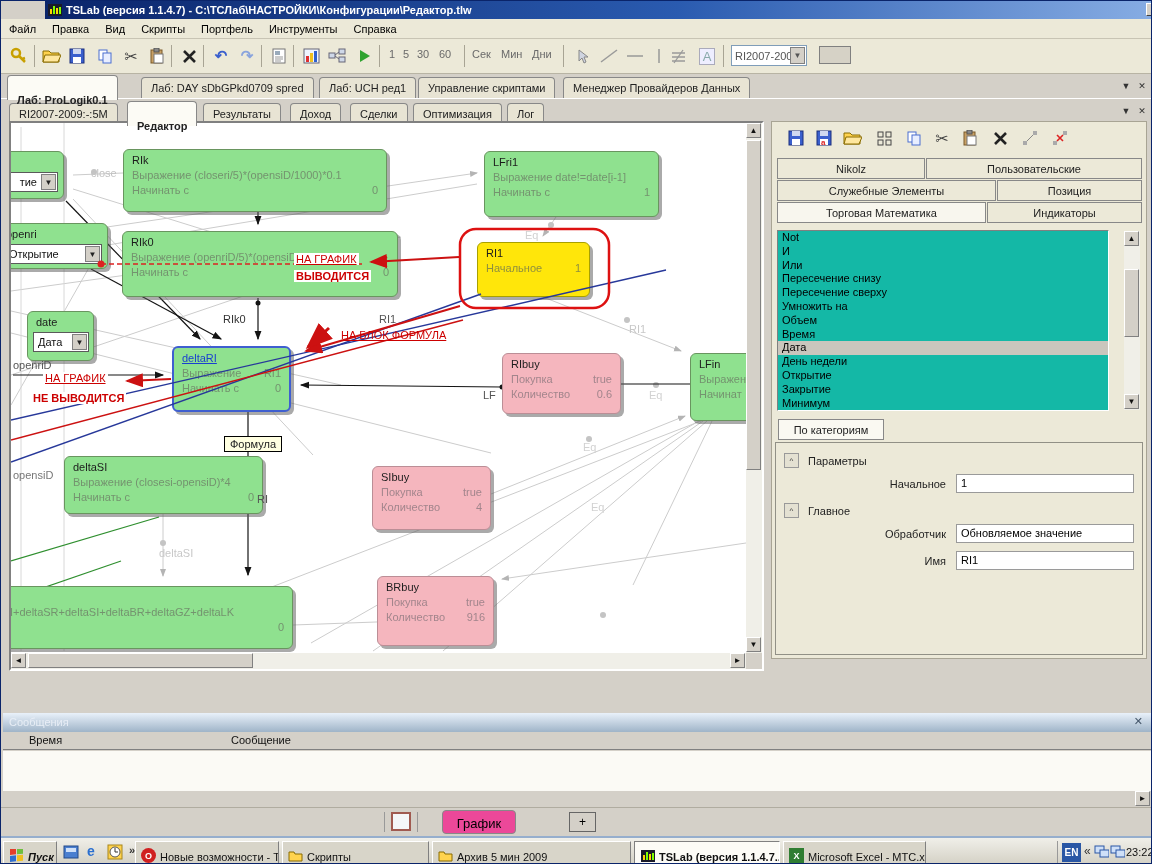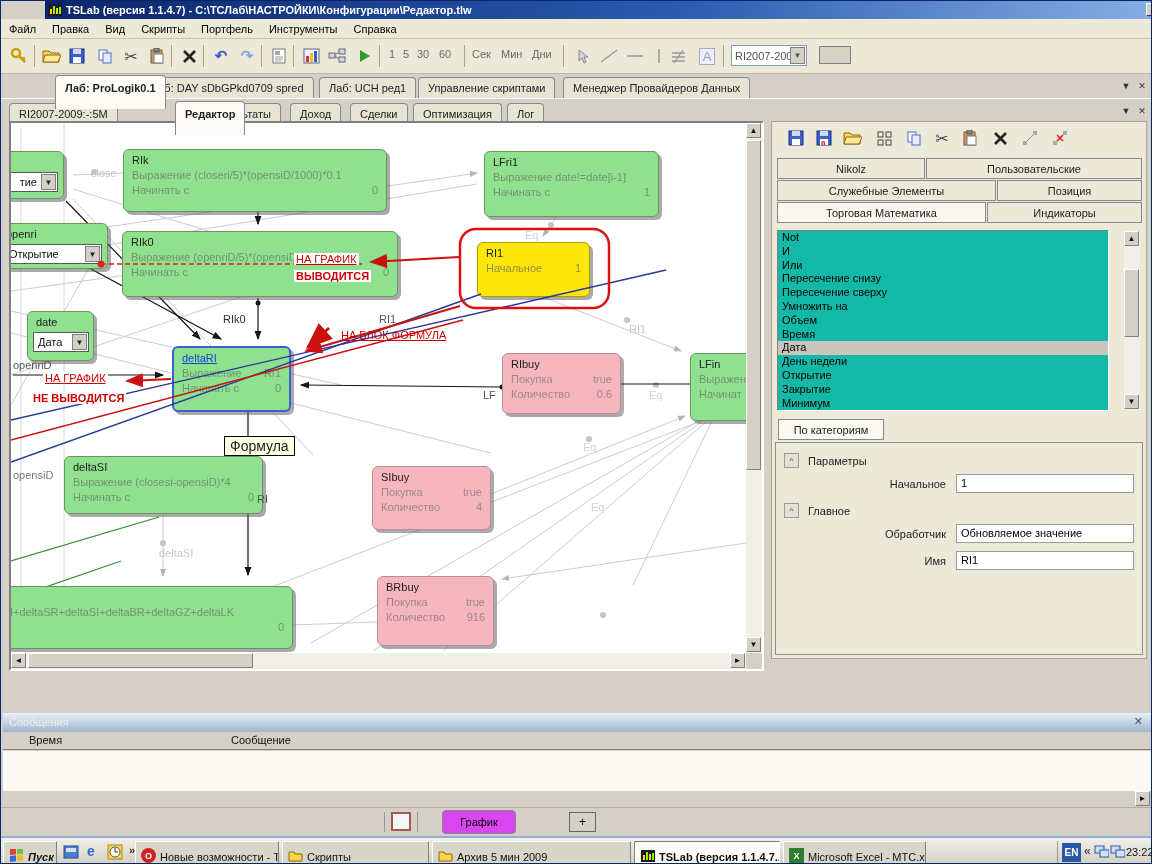--- a/index.html
+++ b/index.html
@@ -15,21 +15,21 @@
   .toolbar{position:absolute;left:0;top:38px;width:1152px;height:35px;background:#ece9d8;border-bottom:1px solid #b8b4a4;}
   .tbtn{position:absolute;top:5px;width:24px;height:24px;display:flex;align-items:center;justify-content:center;border:1px solid transparent;}
   .tsep{position:absolute;top:6px;width:1px;height:22px;background:#a8a494;}
   .ttxt{position:absolute;top:9px;font-size:11px;color:#6a6a6a;}
   .combo{position:absolute;top:6px;width:76px;height:21px;background:#fff;border:1px solid #7f9db9;font-size:11px;color:#555;display:flex;align-items:center;padding-left:3px;}
   .combo .cb{position:absolute;right:1px;top:1px;width:15px;height:17px;background:#d4d0c8;border:1px solid #808080;font-size:8px;text-align:center;line-height:16px;}
   .swatch{position:absolute;top:7px;width:32px;height:18px;background:#d6d2c6;border:1px solid #808080;}
   
   .tabrow{position:absolute;left:0;width:1152px;height:24px;}
   .xtab{position:absolute;top:2px;height:21px;background:#e8e4d4;border:1px solid #888;border-bottom:none;border-radius:4px 4px 0 0;font-size:11px;padding:4px 9px 0 9px;color:#222;white-space:nowrap;}
-  .xtab.on{background:#fcfbf5;font-weight:bold;top:0;height:34px;z-index:2;padding-top:6px;margin-left:48px;}
+  .xtab.on{background:#fcfbf5;font-weight:bold;top:0;height:25px;z-index:2;padding-top:18px;}
   .rowline{position:absolute;left:0;width:1152px;height:1px;background:#fff;}
   .winctl{position:absolute;width:14px;height:14px;font-size:9px;text-align:center;line-height:14px;color:#333;}
   
   .cframe{position:absolute;left:8px;top:120px;width:755px;height:550px;border:2px solid;border-color:#808080 #fff #fff #808080;background:#d4d0c8;}
   .cv{position:absolute;left:0;top:0;width:735px;height:530px;background:#fff;overflow:hidden;}
   .cv svg{position:absolute;left:0;top:0;}
   .n{position:absolute;border:1px solid #69955f;border-radius:6px;background:#8fe18f;box-shadow:3px 3px 0 rgba(85,85,85,.5);padding:3px 8px;font-size:11px;color:#1c1c1c;line-height:15px;}
   .n .nt{color:#1c1c1c;}
   .n .nl,.n .nr{color:#74936f;}
   .nr{display:flex;justify-content:space-between;}
@@ -38,21 +38,21 @@
   .yellow{background:#ffe60a;border-color:#a8a000;}
   .yellow .nr{color:#8f8f3f;}
   .seln{border:2px solid #3f5fd0;}
   .seln .nt{color:#1a3fd0;text-decoration:underline;}
   .dd{position:absolute;height:20px;background:#fff;border:1px solid #5a5a5a;font-size:11px;display:flex;align-items:center;padding-left:4px;color:#111;}
   .dd .db{position:absolute;right:1px;top:1px;width:15px;height:16px;background:#d4d0c8;border:1px solid #808080;font-size:8px;text-align:center;line-height:15px;color:#222;}
   .elbl{position:absolute;font-size:11px;white-space:nowrap;}
   .ann{position:absolute;font-size:11px;color:#cc0000;white-space:nowrap;}
   .annu{text-decoration:underline;background:#fff;padding:0 2px;}
   .annb{font-weight:bold;background:#fff;padding:0 2px;}
-  .tooltip{position:absolute;background:#ffffe1;border:1px solid #000;font-size:14px;padding:1px 5px;color:#222;}
+  .tooltip{position:absolute;background:#ffffe1;border:1px solid #000;font-size:11px;padding:1px 5px;color:#222;}
   
   .sb{position:absolute;background:#f0efe8;}
   .sbtn{position:absolute;width:15px;height:15px;background:#d4d0c8;border:1px solid;border-color:#fff #808080 #808080 #fff;font-size:8px;text-align:center;line-height:14px;color:#111;}
   .sthumb{position:absolute;background:#d4d0c8;border:1px solid;border-color:#fff #808080 #808080 #fff;}
   
   .rpanel{position:absolute;left:770px;top:120px;width:376px;height:538px;background:#ece9d8;border:1px solid #a8a494;}
   .rptab{position:absolute;height:21px;background:#ece9d8;border:1px solid #888;font-size:11px;text-align:center;padding-top:4px;color:#222;}
   .rptab.on{background:#f8f6ee;}
   .lst{position:absolute;left:5px;top:108px;width:332px;height:181px;background:#14b8a6;border:1px solid;border-color:#808080 #fff #fff #808080;font-size:11px;}
   .li{height:13.8px;padding-left:4px;line-height:13.8px;white-space:nowrap;}
@@ -61,21 +61,21 @@
   .sech{position:absolute;font-size:11px;color:#222;}
   .cbtn{position:absolute;width:15px;height:15px;background:#e4e1d2;border:1px solid #999;font-size:8px;text-align:center;line-height:13px;color:#333;}
   .flabel{position:absolute;font-size:11px;color:#222;text-align:right;}
   .finput{position:absolute;height:19px;background:#fff;border:1px solid #9a9a9a;font-size:11px;padding:2px 4px;color:#000;}
   
   .msghdr{position:absolute;left:2px;top:712px;width:1148px;height:19px;background:linear-gradient(to bottom,#e9f1fa,#9fb4c8);font-size:11px;color:#e8eef6;padding:3px 0 0 6px;}
   .msgcols{position:absolute;left:2px;top:731px;width:1148px;height:18px;background:#d4d0c8;border-bottom:1px solid #808080;font-size:11px;color:#111;}
   .msgbody{position:absolute;left:2px;top:750px;width:1148px;height:40px;background:#fbfaf5;}
   
   .bstrip{position:absolute;left:0;top:806px;width:1152px;height:29px;background:#d4d0c8;border-top:1px solid #b0aca0;}
-  .btab{position:absolute;left:441px;top:2px;width:74px;height:24px;background:#d946ef;border:1px solid #888;border-radius:4px 4px 4px 4px;font-size:11px;text-align:center;padding-top:5px;}
+  .btab{position:absolute;left:441px;top:2px;width:74px;height:24px;background:#ec4899;border:1px solid #888;border-radius:4px 4px 4px 4px;font-size:13px;text-align:center;padding-top:5px;}
   
   .taskbar{position:absolute;left:0;top:835px;width:1152px;height:29px;background:linear-gradient(to bottom,#f0efe9,#d3d0c4);border-top:2px solid #96aecd;}
   .task{position:absolute;top:3px;height:23px;background:#d8d5c9;border:1px solid;border-color:#fff #808080 #808080 #fff;font-size:11px;display:flex;align-items:flex-end;padding:0 5px;white-space:nowrap;overflow:hidden;color:#111;}
   .task.on{background:#fcfbf6;border-color:#808080 #fff #fff #808080;}
   .ticon{width:15px;height:15px;margin-right:4px;flex:0 0 15px;display:flex;align-items:center;justify-content:center;font-size:10px;font-weight:bold;}
 </style>
 </head>
 <body>
 
 <div class="app">

